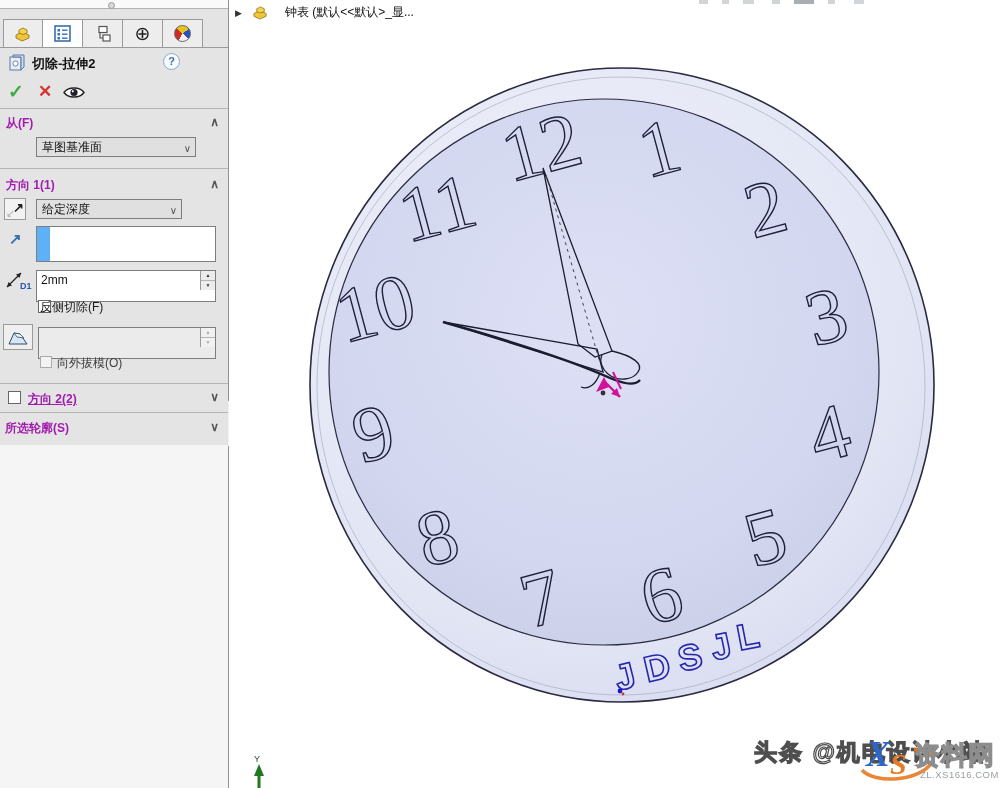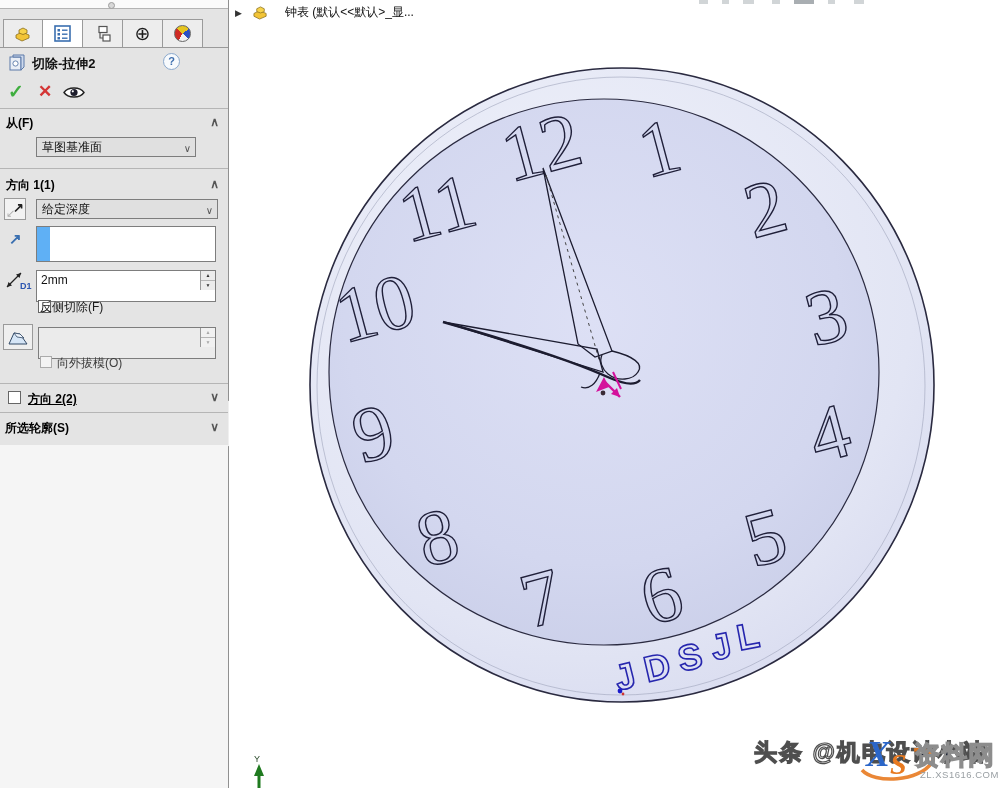--- a/index.html
+++ b/index.html
@@ -29,21 +29,21 @@
   .pm-title { position:absolute; left:32px; top:3px; font-size:13px; font-weight:bold; color:#111; }
   .help-badge { position:absolute; right:12px; top:1px; width:17px; height:17px; border-radius:50%;
     border:1px solid #8aa8cc; color:#3f6fae; font-size:11px; font-weight:bold; text-align:center; line-height:15px; background:#f7fafd; }
 
   .pm-actions { position:absolute; left:0; top:80px; width:228px; height:24px; }
   .act-ok { position:absolute; left:8px; top:0; font-size:19px; font-weight:bold; color:#3fae3f; }
   .act-cancel { position:absolute; left:38px; top:1px; font-size:17px; font-weight:bold; color:#d43535; }
 
   .sep { position:absolute; left:0; width:228px; height:1px; background:#b5b5b5; }
 
-  .sec-label { position:absolute; font-size:12px; font-weight:bold; color:#000000; }
+  .sec-label { position:absolute; font-size:12px; font-weight:bold; color:#a21caf; }
   .chev { position:absolute; right:9px; font-size:12px; color:#555; font-weight:bold; }
 
   .dd { position:absolute; background:#e0e0e0; border:1px solid #7d7d7d; height:20px;
     font-size:12px; color:#111; line-height:18px; padding-left:5px; }
   .dd .dd-arrow { position:absolute; right:4px; top:2px; font-size:10px; color:#555; }
 
   .icon-box { position:absolute; width:22px; height:22px; background:#f2f2f2; border:1px solid #9a9a9a; }
   .arr-main { position:absolute; left:8px; top:1px; font-size:13px; color:#222; font-weight:bold; }
   .arr-sub  { position:absolute; left:1px; top:8px; font-size:11px; color:#b0b0b0; }
   .blue-arrow { position:absolute; font-size:15px; color:#3a6fb0; font-weight:bold; }
@@ -172,21 +172,21 @@
 
     <div class="sep" style="top:168px;"></div>
 
     <div class="sec-label" style="left:6px; top:177px;">方向 1(1)</div>
     <div class="chev" style="top:177px;">∧</div>
 
     <div class="icon-box" style="left:4px; top:198px;">
       <span class="arr-main">↗</span>
       <span class="arr-sub">↙</span>
     </div>
-    <div class="dd" style="left:36px; top:199px; width:182px;">
+    <div class="dd" style="left:36px; top:199px; width:146px;">
       <span>给定深度</span>
       <span class="dd-arrow">∨</span>
     </div>
 
     <span class="blue-arrow" style="left:9px; top:230px;">↗</span>
     <div class="selbox">
       <div class="sel-strip"></div>
       <span></span>
     </div>
 

